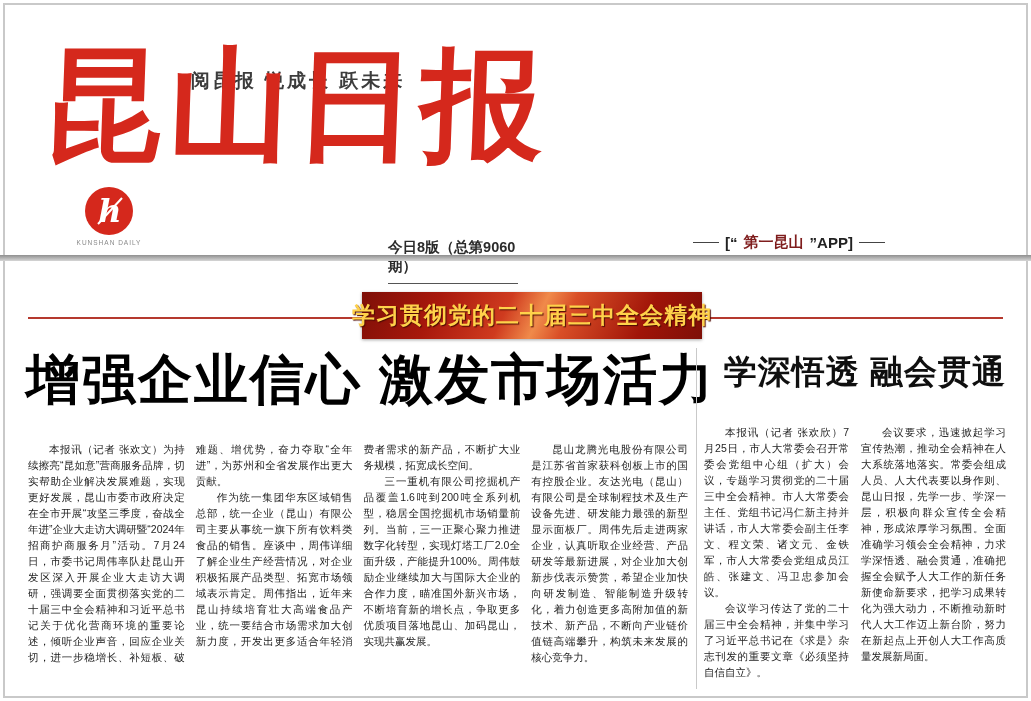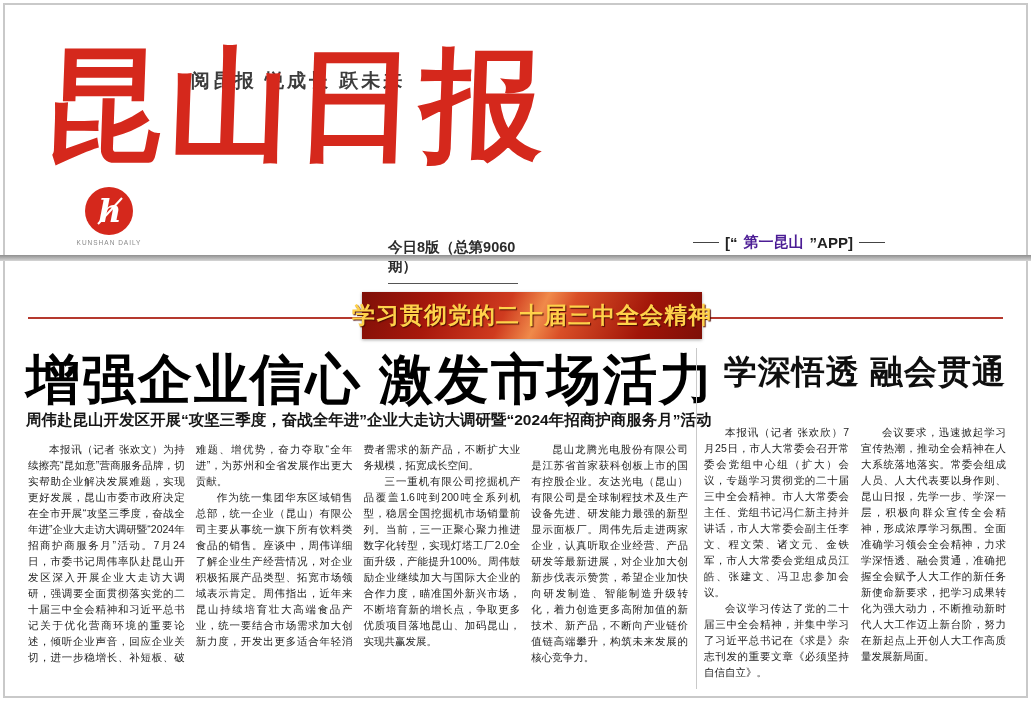--- a/index.html
+++ b/index.html
@@ -37,21 +37,21 @@
     display:flex;flex-direction:column;justify-content:center;gap:9px;
   }
   .newsbox-line1,.newsbox-line3{font-size:20px;font-weight:600;color:#1c1c1c;letter-spacing:1px;}
   .newsbox-headline{font-size:33px;font-weight:900;color:#0d0d0d;letter-spacing:1px;}
   .app-tag{
     position:absolute;left:568px;top:233px;width:442px;
     display:flex;align-items:center;justify-content:center;gap:6px;
     font-size:15px;font-weight:800;color:#222;
   }
   .app-tag .rule{width:26px;height:1px;background:#444;}
-  .app-brand{color:#4c1d95;}
+  .app-brand{color:#7f1d1d;}
 
   
   .gray-divider{
     position:absolute;left:0;top:255px;width:1031px;height:6px;
     background:linear-gradient(to bottom,#8f8f8f,#d6d6d6);
   }
 
   
   .red-rule{position:absolute;left:28px;right:28px;top:317px;height:2px;background:#b5392e;}
   .banner{
@@ -134,21 +134,20 @@
   </div>
 
   <div class="gray-divider"></div>
 
   <div class="red-rule"></div>
   <div class="banner">
     <span class="banner-text">学习贯彻党的二十届三中全会精神</span>
   </div>
 
   <div class="main-headline">增强企业信心 激发市场活力</div>
-  <div class="main-subhead">周伟赴昆山开发区开展“攻坚三季度，奋战全年进”企业大走访大调研暨“2024年招商护商服务月”活动</div>
   <div class="main-body">
       <p>本报讯（记者 张欢文）为持续擦亮“昆如意”营商服务品牌，切实帮助企业解决发展难题，实现更好发展，昆山市委市政府决定在全市开展“攻坚三季度，奋战全年进”企业大走访大调研暨“2024年招商护商服务月”活动。7月24日，市委书记周伟率队赴昆山开发区深入开展企业大走访大调研，强调要全面贯彻落实党的二十届三中全会精神和习近平总书记关于优化营商环境的重要论述，倾听企业声音，回应企业关切，进一步稳增长、补短板、破难题、增优势，奋力夺取“全年进”，为苏州和全省发展作出更大贡献。</p>
       <p>作为统一集团华东区域销售总部，统一企业（昆山）有限公司主要从事统一旗下所有饮料类食品的销售。座谈中，周伟详细了解企业生产经营情况，对企业积极拓展产品类型、拓宽市场领域表示肯定。周伟指出，近年来昆山持续培育壮大高端食品产业，统一要结合市场需求加大创新力度，开发出更多适合年轻消费者需求的新产品，不断扩大业务规模，拓宽成长空间。</p>
       <p>三一重机有限公司挖掘机产品覆盖1.6吨到200吨全系列机型，稳居全国挖掘机市场销量前列。当前，三一正聚心聚力推进数字化转型，实现灯塔工厂2.0全面升级，产能提升100%。周伟鼓励企业继续加大与国际大企业的合作力度，瞄准国外新兴市场，不断培育新的增长点，争取更多优质项目落地昆山、加码昆山，实现共赢发展。</p>
       <p>昆山龙腾光电股份有限公司是江苏省首家获科创板上市的国有控股企业。友达光电（昆山）有限公司是全球制程技术及生产设备先进、研发能力最强的新型显示面板厂。周伟先后走进两家企业，认真听取企业经营、产品研发等最新进展，对企业加大创新步伐表示赞赏，希望企业加快向研发制造、智能制造升级转化，着力创造更多高附加值的新技术、新产品，不断向产业链价值链高端攀升，构筑未来发展的核心竞争力。</p>
     </div>
 
   <div class="v-sep"></div>
 
   <div class="side-headline">学深悟透 融会贯通</div>

